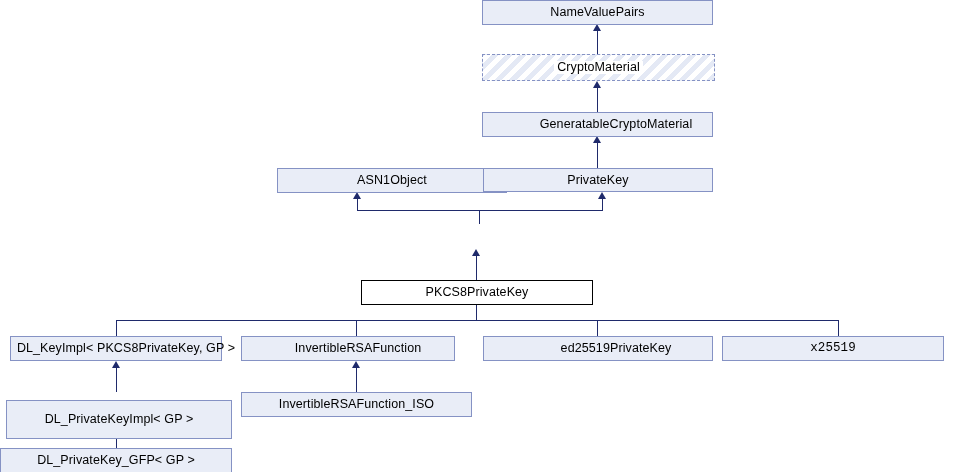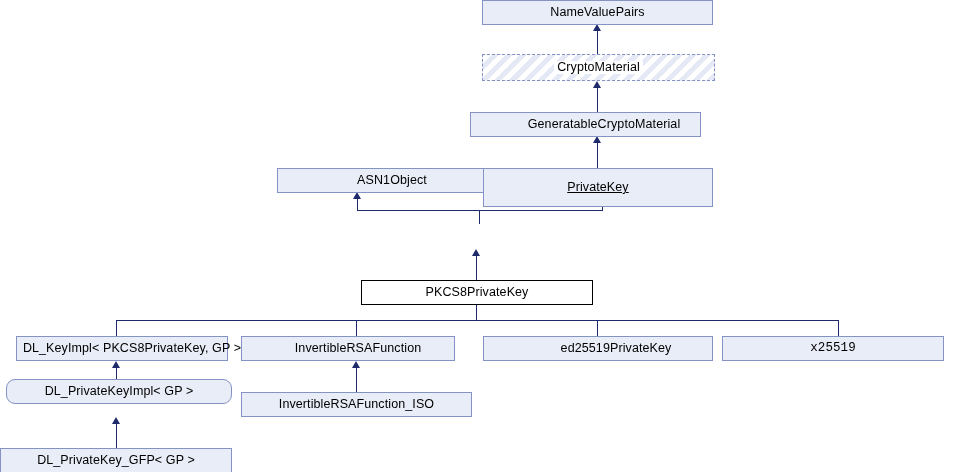--- a/index.html
+++ b/index.html
@@ -113,54 +113,54 @@
   <div class="arrow" style="left:112px; top:417px;"></div>
 
   <div class="node abstract" style="left:482px; top:54px; width:233px; height:27px;">
     <span class="node-label">CryptoMaterial</span>
   </div>
 
   <div class="node normal" style="left:482px; top:0px; width:231px; height:25px;">
     <span class="node-label">NameValuePairs</span>
   </div>
 
-  <div class="node normal" style="left:470px; top:112px; width:231px; height:25px;padding-left:37px;">
+  <div class="node normal" style="left:482px; top:112px; width:231px; height:25px;padding-left:37px;">
     <span class="node-label">GeneratableCryptoMaterial</span>
   </div>
 
   <div class="node normal" style="left:242px; top:168px; width:230px; height:25px;margin-left:35px;">
     <span class="node-label">ASN1Object</span>
   </div>
 
-  <div class="node normal" style="left:483px; top:168px; width:230px; height:39px;text-decoration:underline;">
+  <div class="node normal" style="left:483px; top:168px; width:230px; height:24px;">
     <span class="node-label">PrivateKey</span>
   </div>
 
 
   <div class="node current" style="left:361px; top:280px; width:232px; height:25px;">
     <span class="node-label">PKCS8PrivateKey</span>
   </div>
 
-  <div class="node normal" style="left:16px; top:336px; width:212px; height:25px;padding-left:20px;">
+  <div class="node normal" style="left:10px; top:336px; width:212px; height:25px;padding-left:20px;">
     <span class="node-label">DL_KeyImpl&lt; PKCS8PrivateKey, GP &gt;</span>
   </div>
 
   <div class="node normal" style="left:241px; top:336px; width:214px; height:25px;padding-left:20px;">
     <span class="node-label">InvertibleRSAFunction</span>
   </div>
 
   <div class="node normal" style="left:483px; top:336px; width:230px; height:25px;padding-left:36px;">
     <span class="node-label">ed25519PrivateKey</span>
   </div>
 
   <div class="node normal" style="left:722px; top:336px; width:222px; height:25px;font-family:Liberation Mono, monospace;">
     <span class="node-label">x25519</span>
   </div>
 
-  <div class="node normal" style="left:6px; top:379px; width:226px; height:25px;border-radius:9px;">
+  <div class="node normal" style="left:6px; top:400px; width:226px; height:39px;">
     <span class="node-label">DL_PrivateKeyImpl&lt; GP &gt;</span>
   </div>
 
   <div class="node normal" style="left:241px; top:392px; width:231px; height:25px;">
     <span class="node-label">InvertibleRSAFunction_ISO</span>
   </div>
 
   <div class="node normal" style="left:0px; top:448px; width:232px; height:25px;">
     <span class="node-label">DL_PrivateKey_GFP&lt; GP &gt;</span>
   </div>

